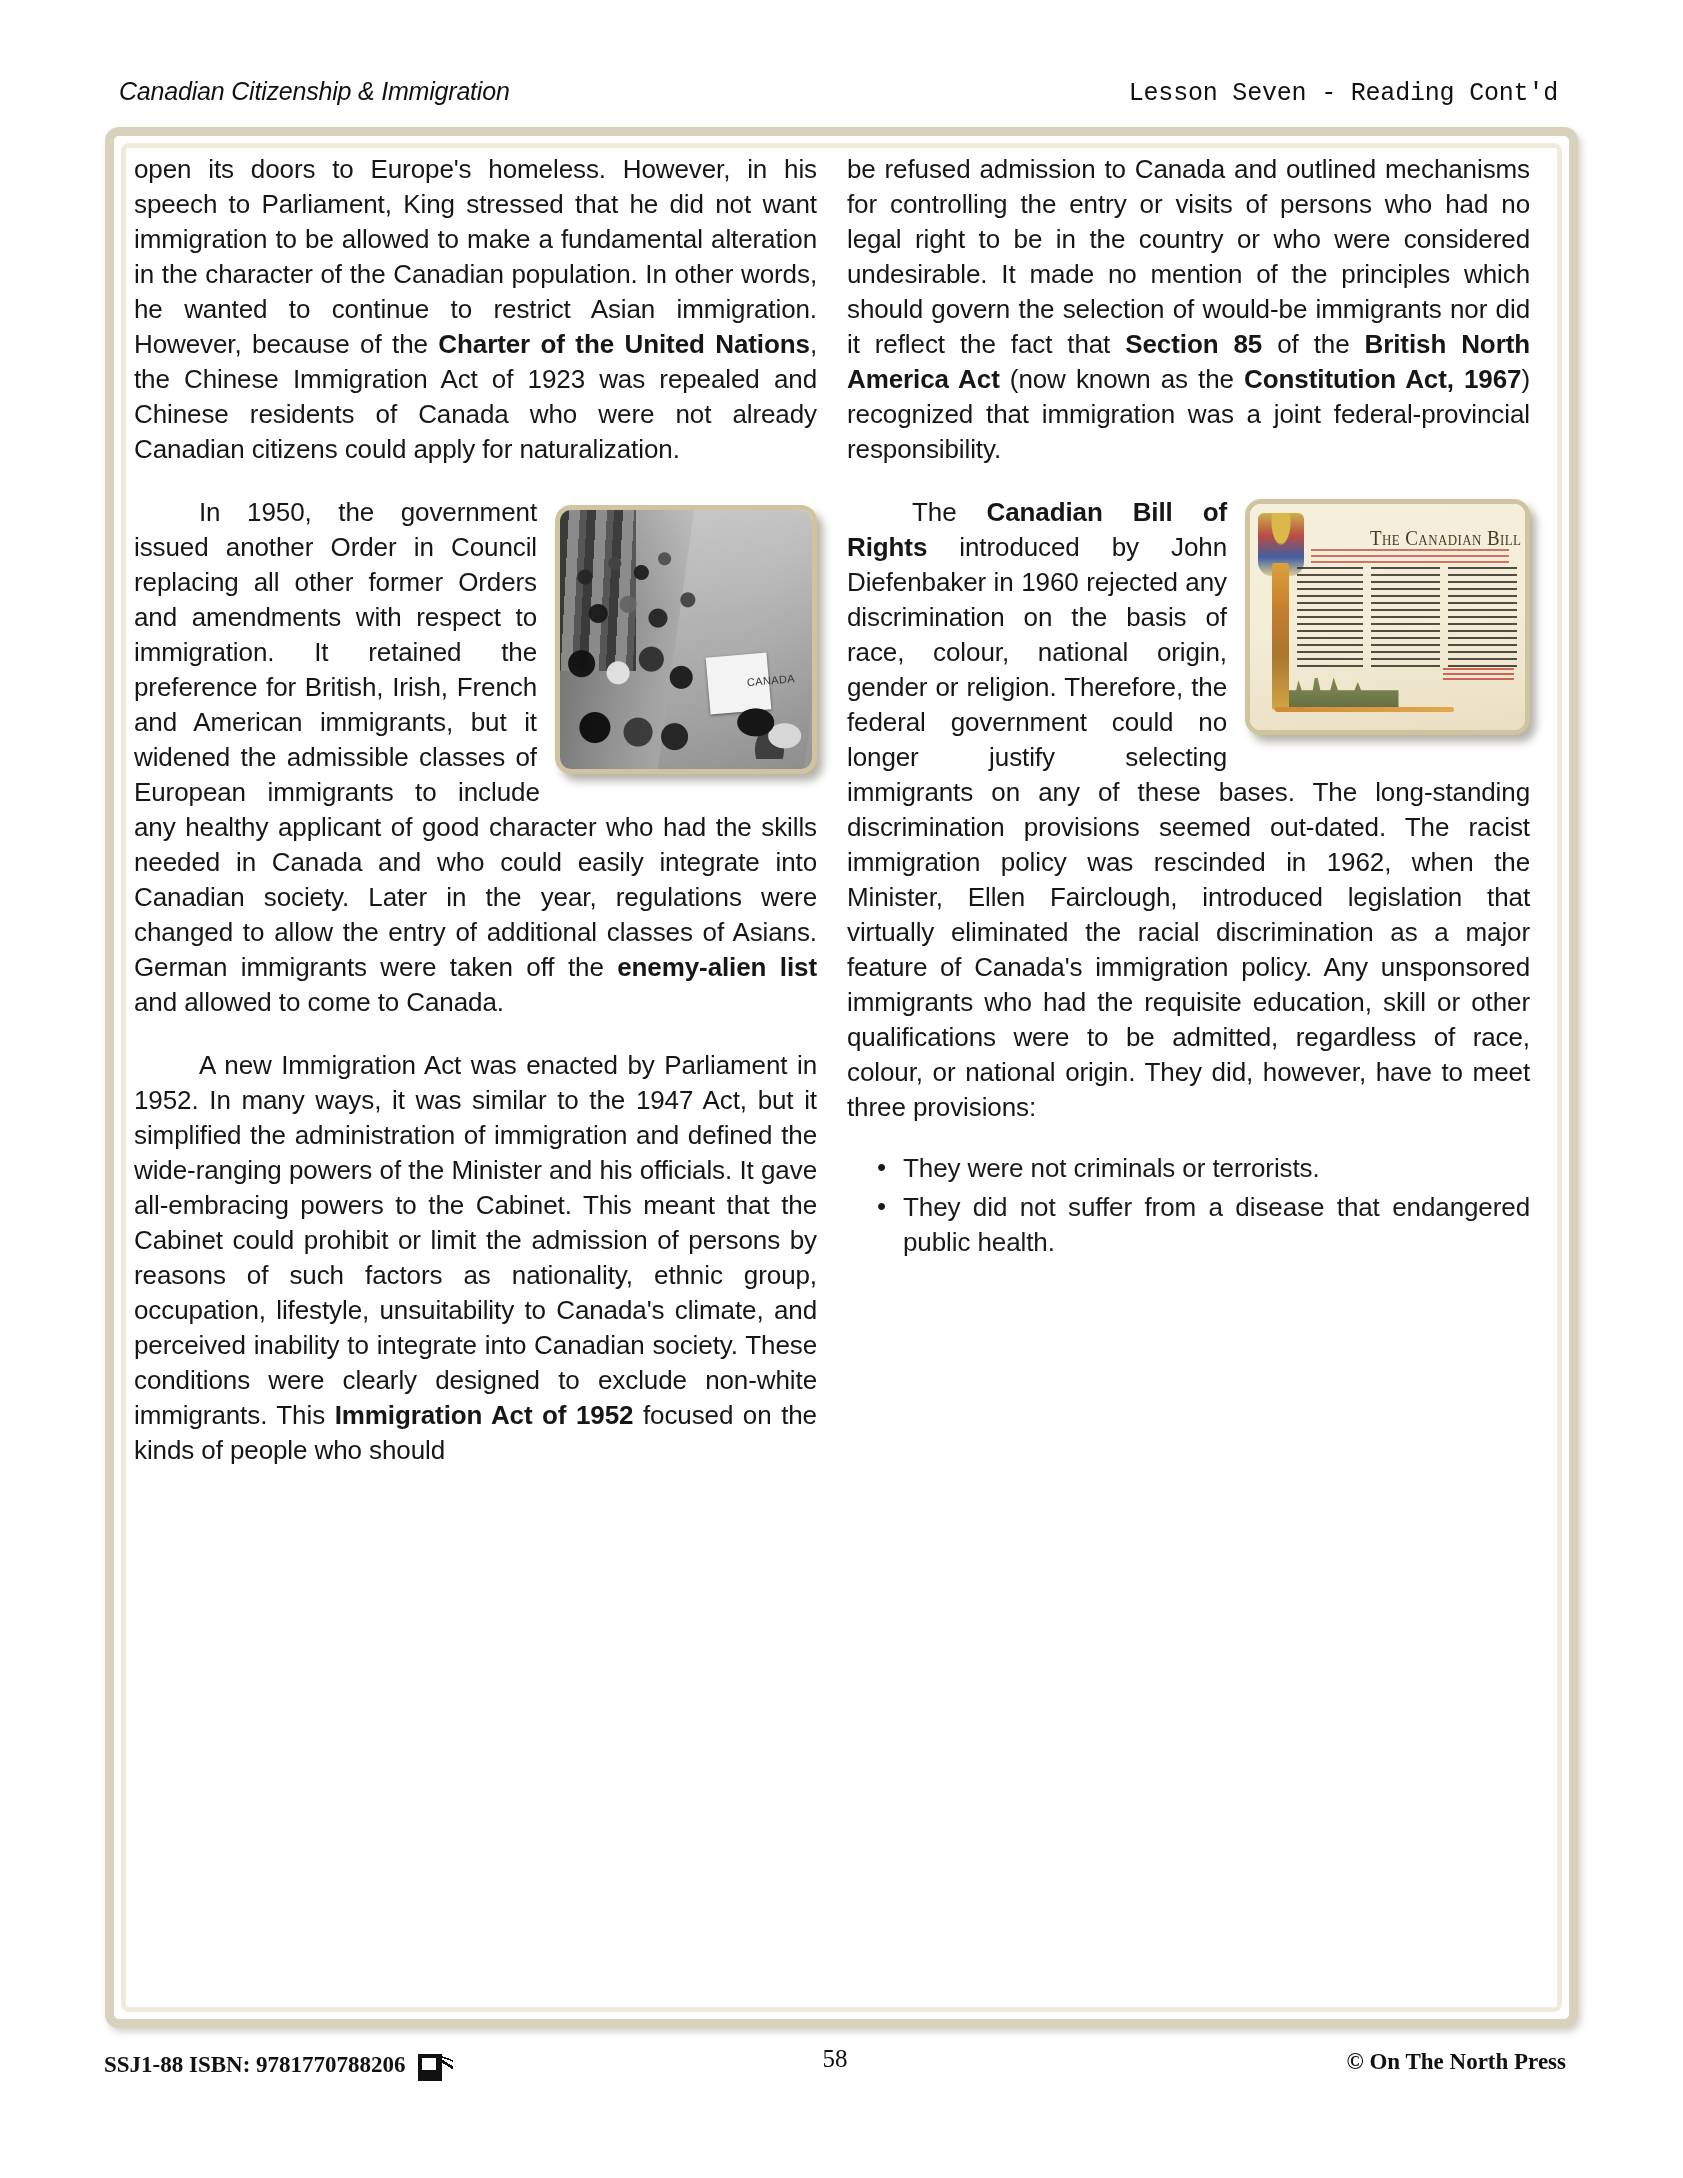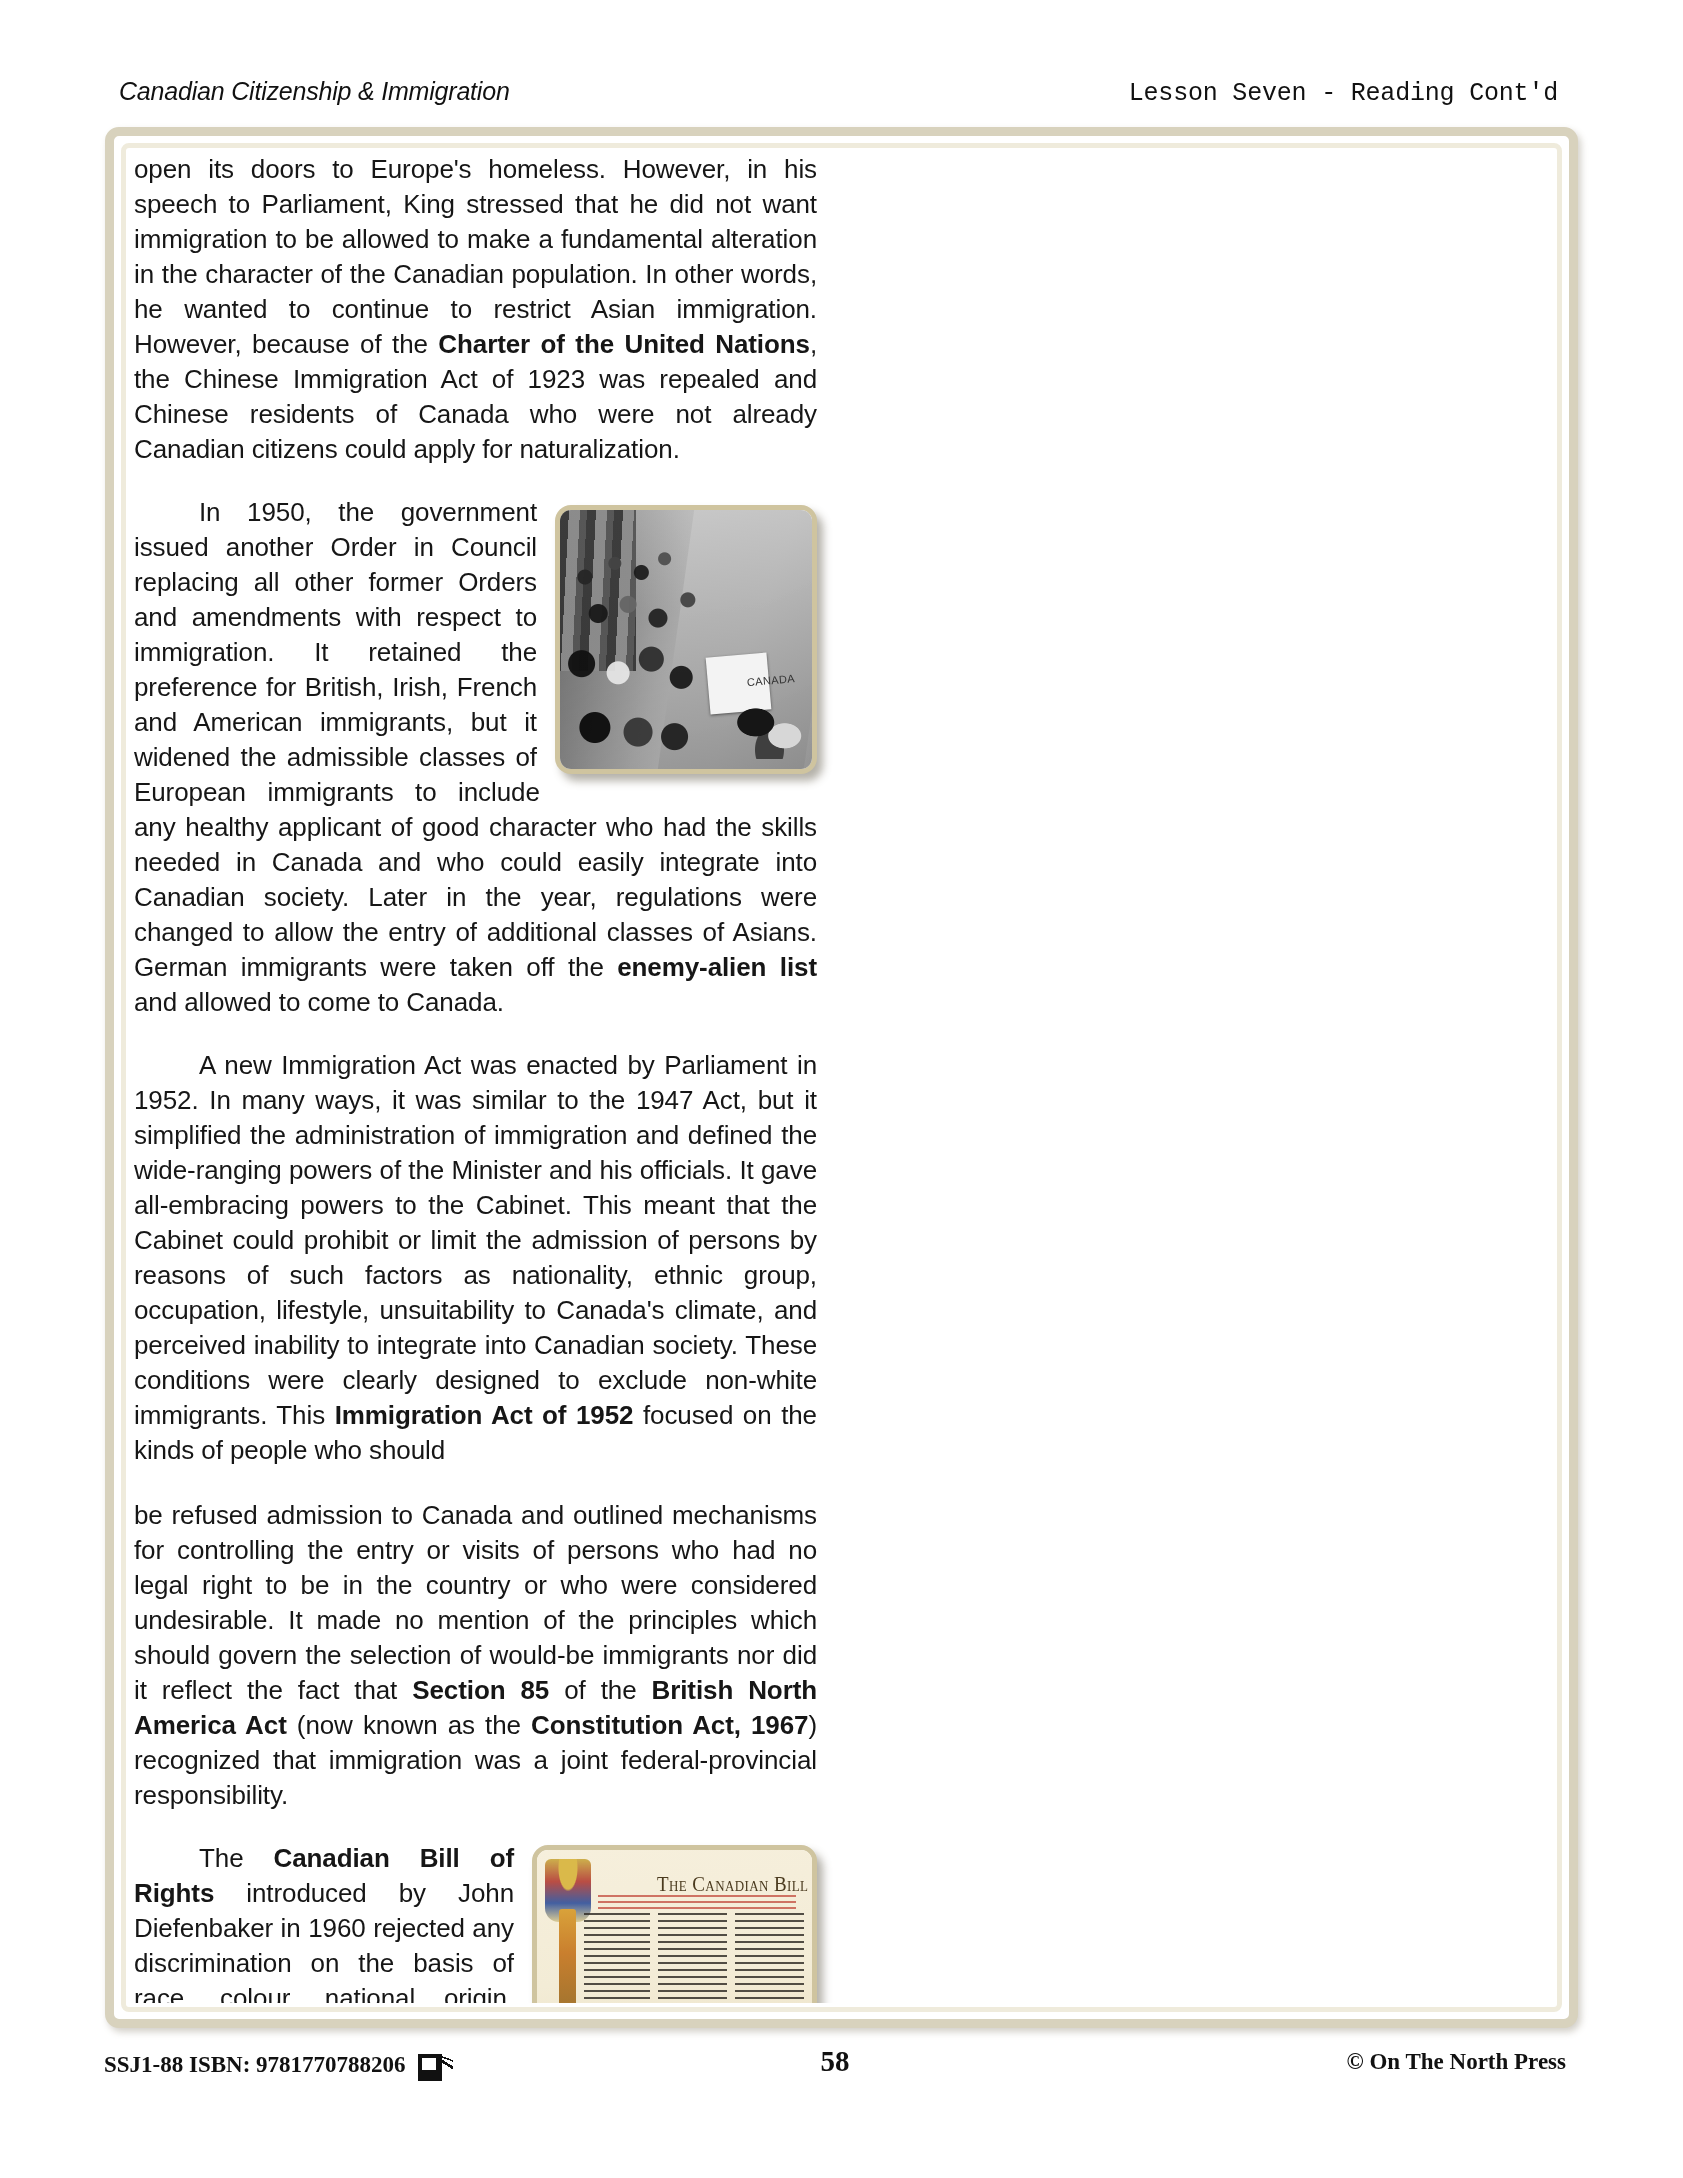--- a/index.html
+++ b/index.html
@@ -68,21 +68,20 @@
     bottom: 16px;
     overflow: hidden;
   }
 
   
   .columns {
     position: absolute;
     left: 0; top: 0; right: 0; bottom: 0;
     display: flex;
     gap: 30px;
-    flex-direction: column;
   }
   .col {
     width: 683px;
     position: relative;
   }
 
   p.body-text {
     margin: 0 0 0 0;
     font-size: 26px;
     line-height: 35px;
@@ -421,22 +420,22 @@
     display: flex;
     align-items: center;
     gap: 12px;
     white-space: nowrap;
   }
   .footer .f-center {
     position: absolute;
     left: 50%;
     transform: translateX(-50%);
     top: -4px;
-    font-weight: bold;
-    font-size: 29px;
+    font-weight: normal;
+    font-size: 25px;
   }
   .footer .f-right {
     position: absolute;
     right: 0;
     top: 0;
     white-space: nowrap;
   }
   .book-icon {
     display: inline-block;
     width: 34px;

